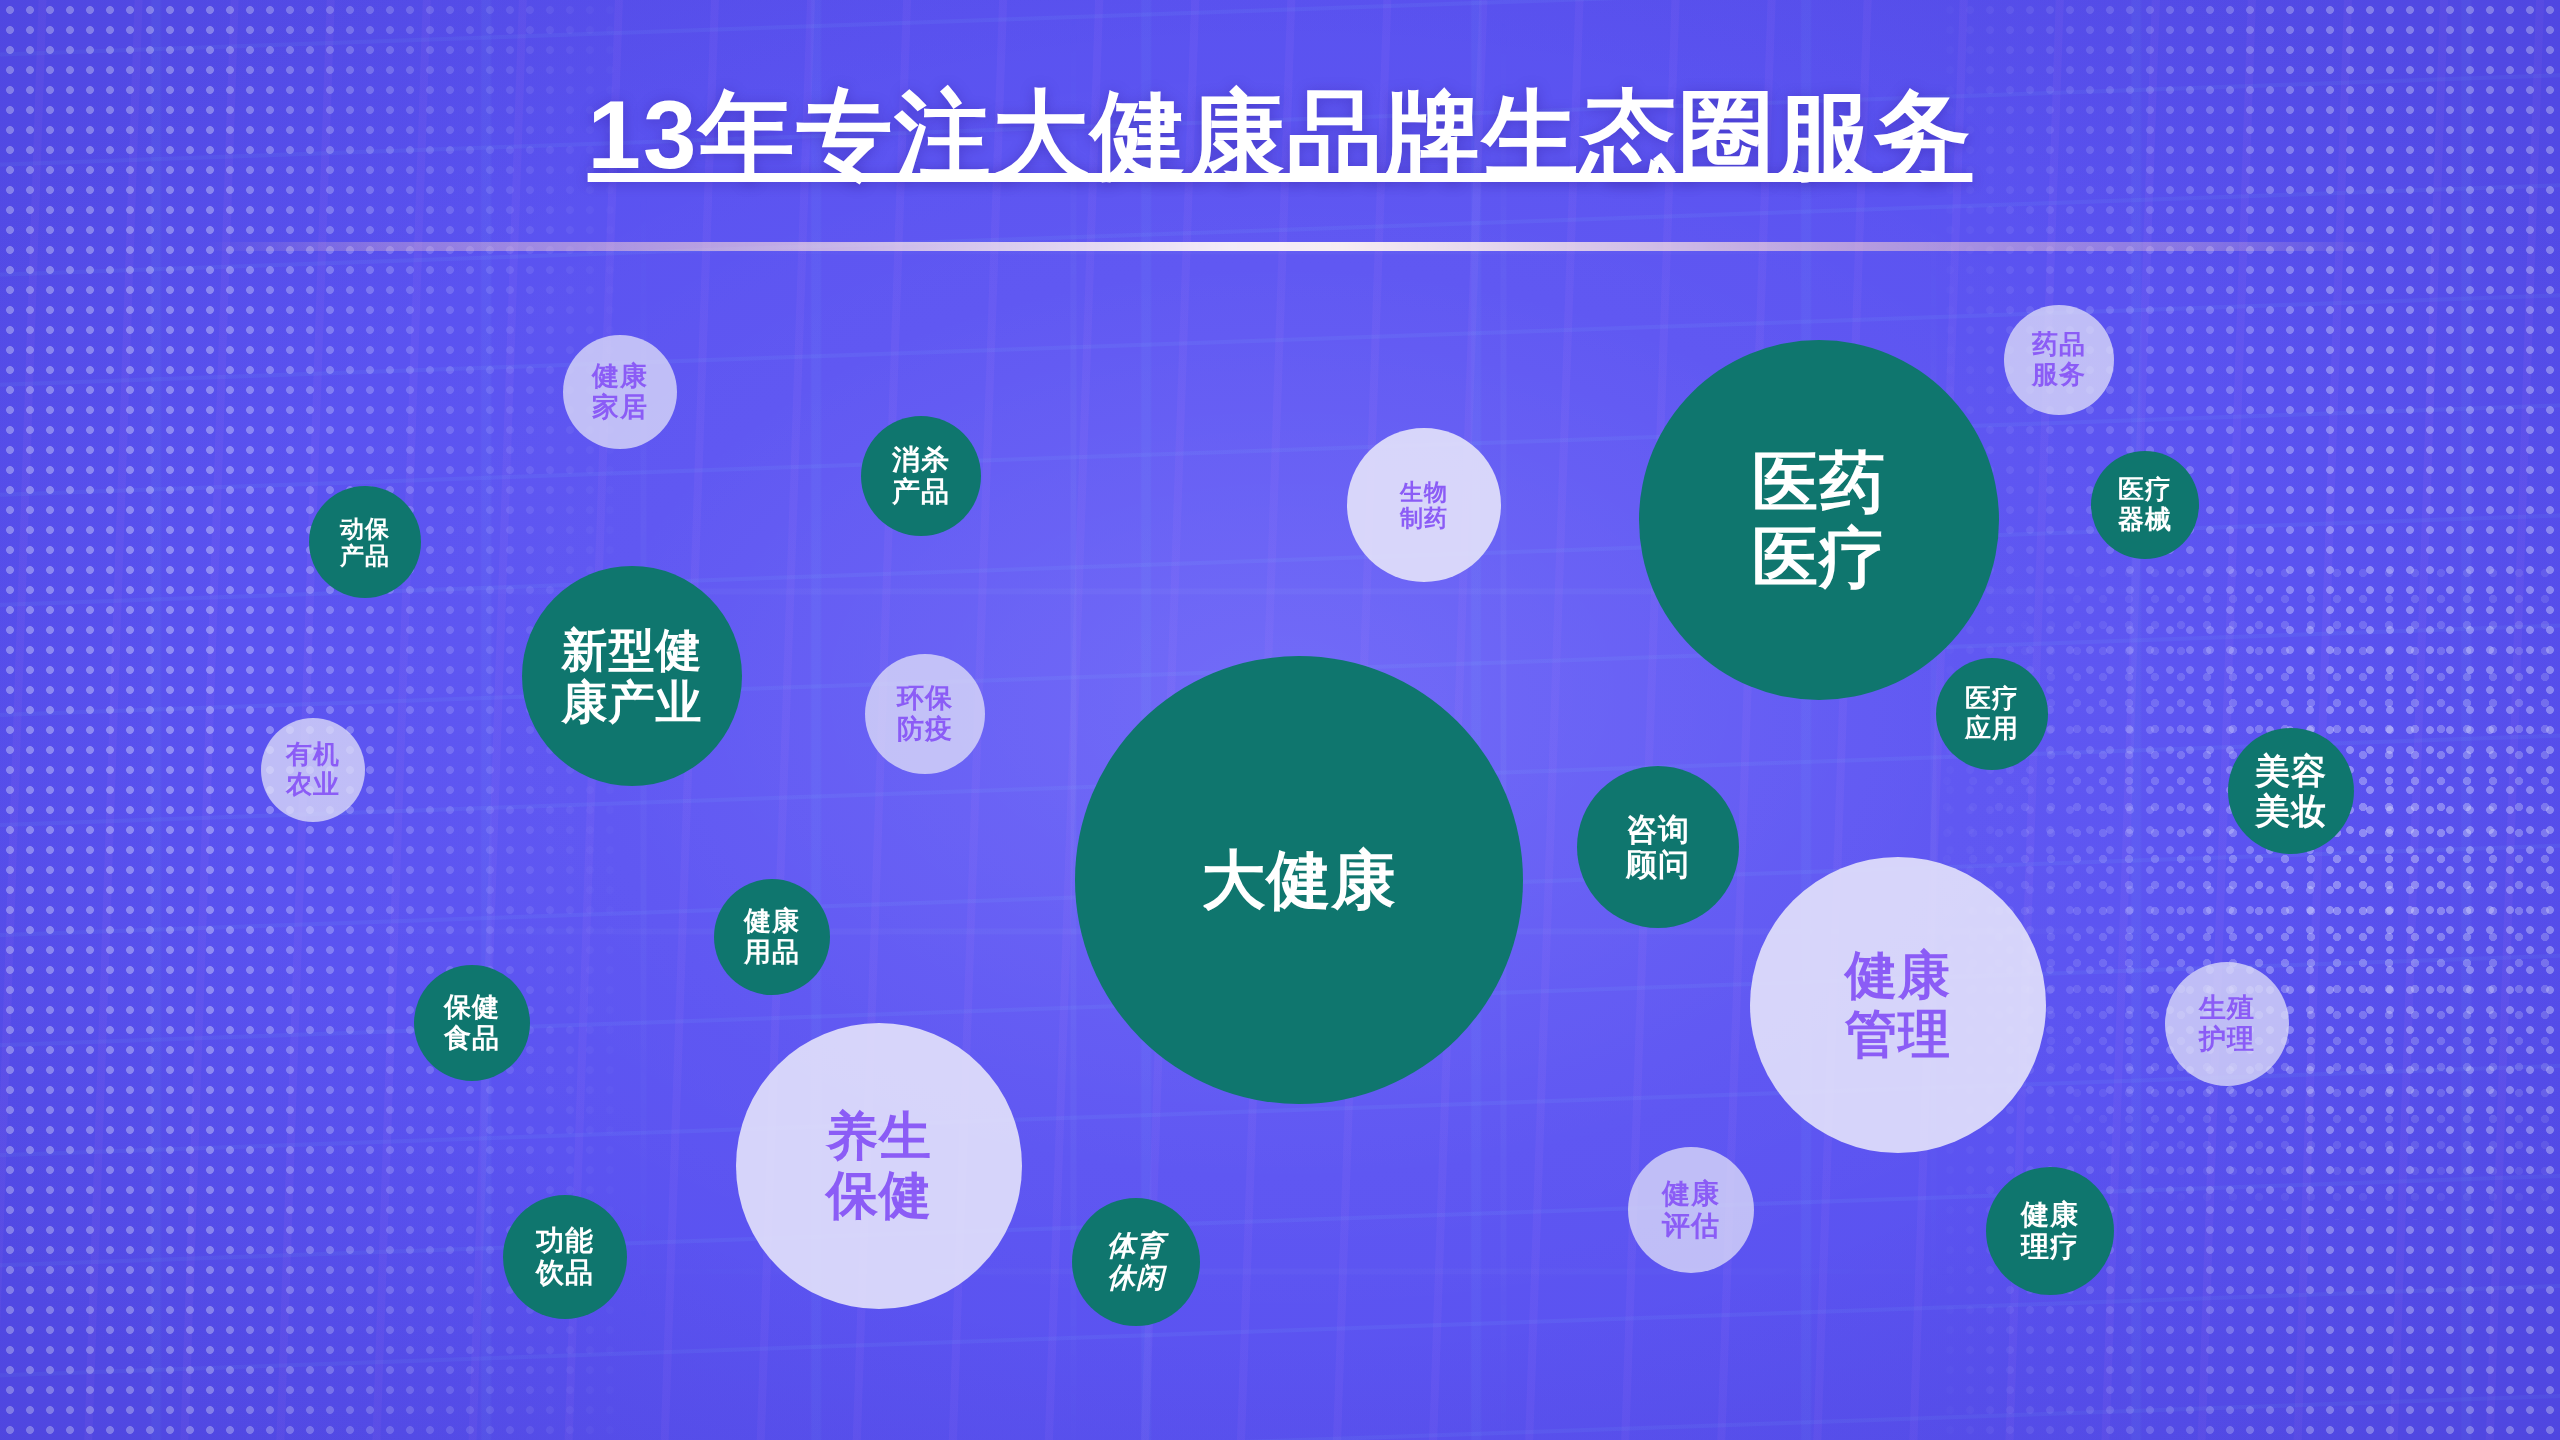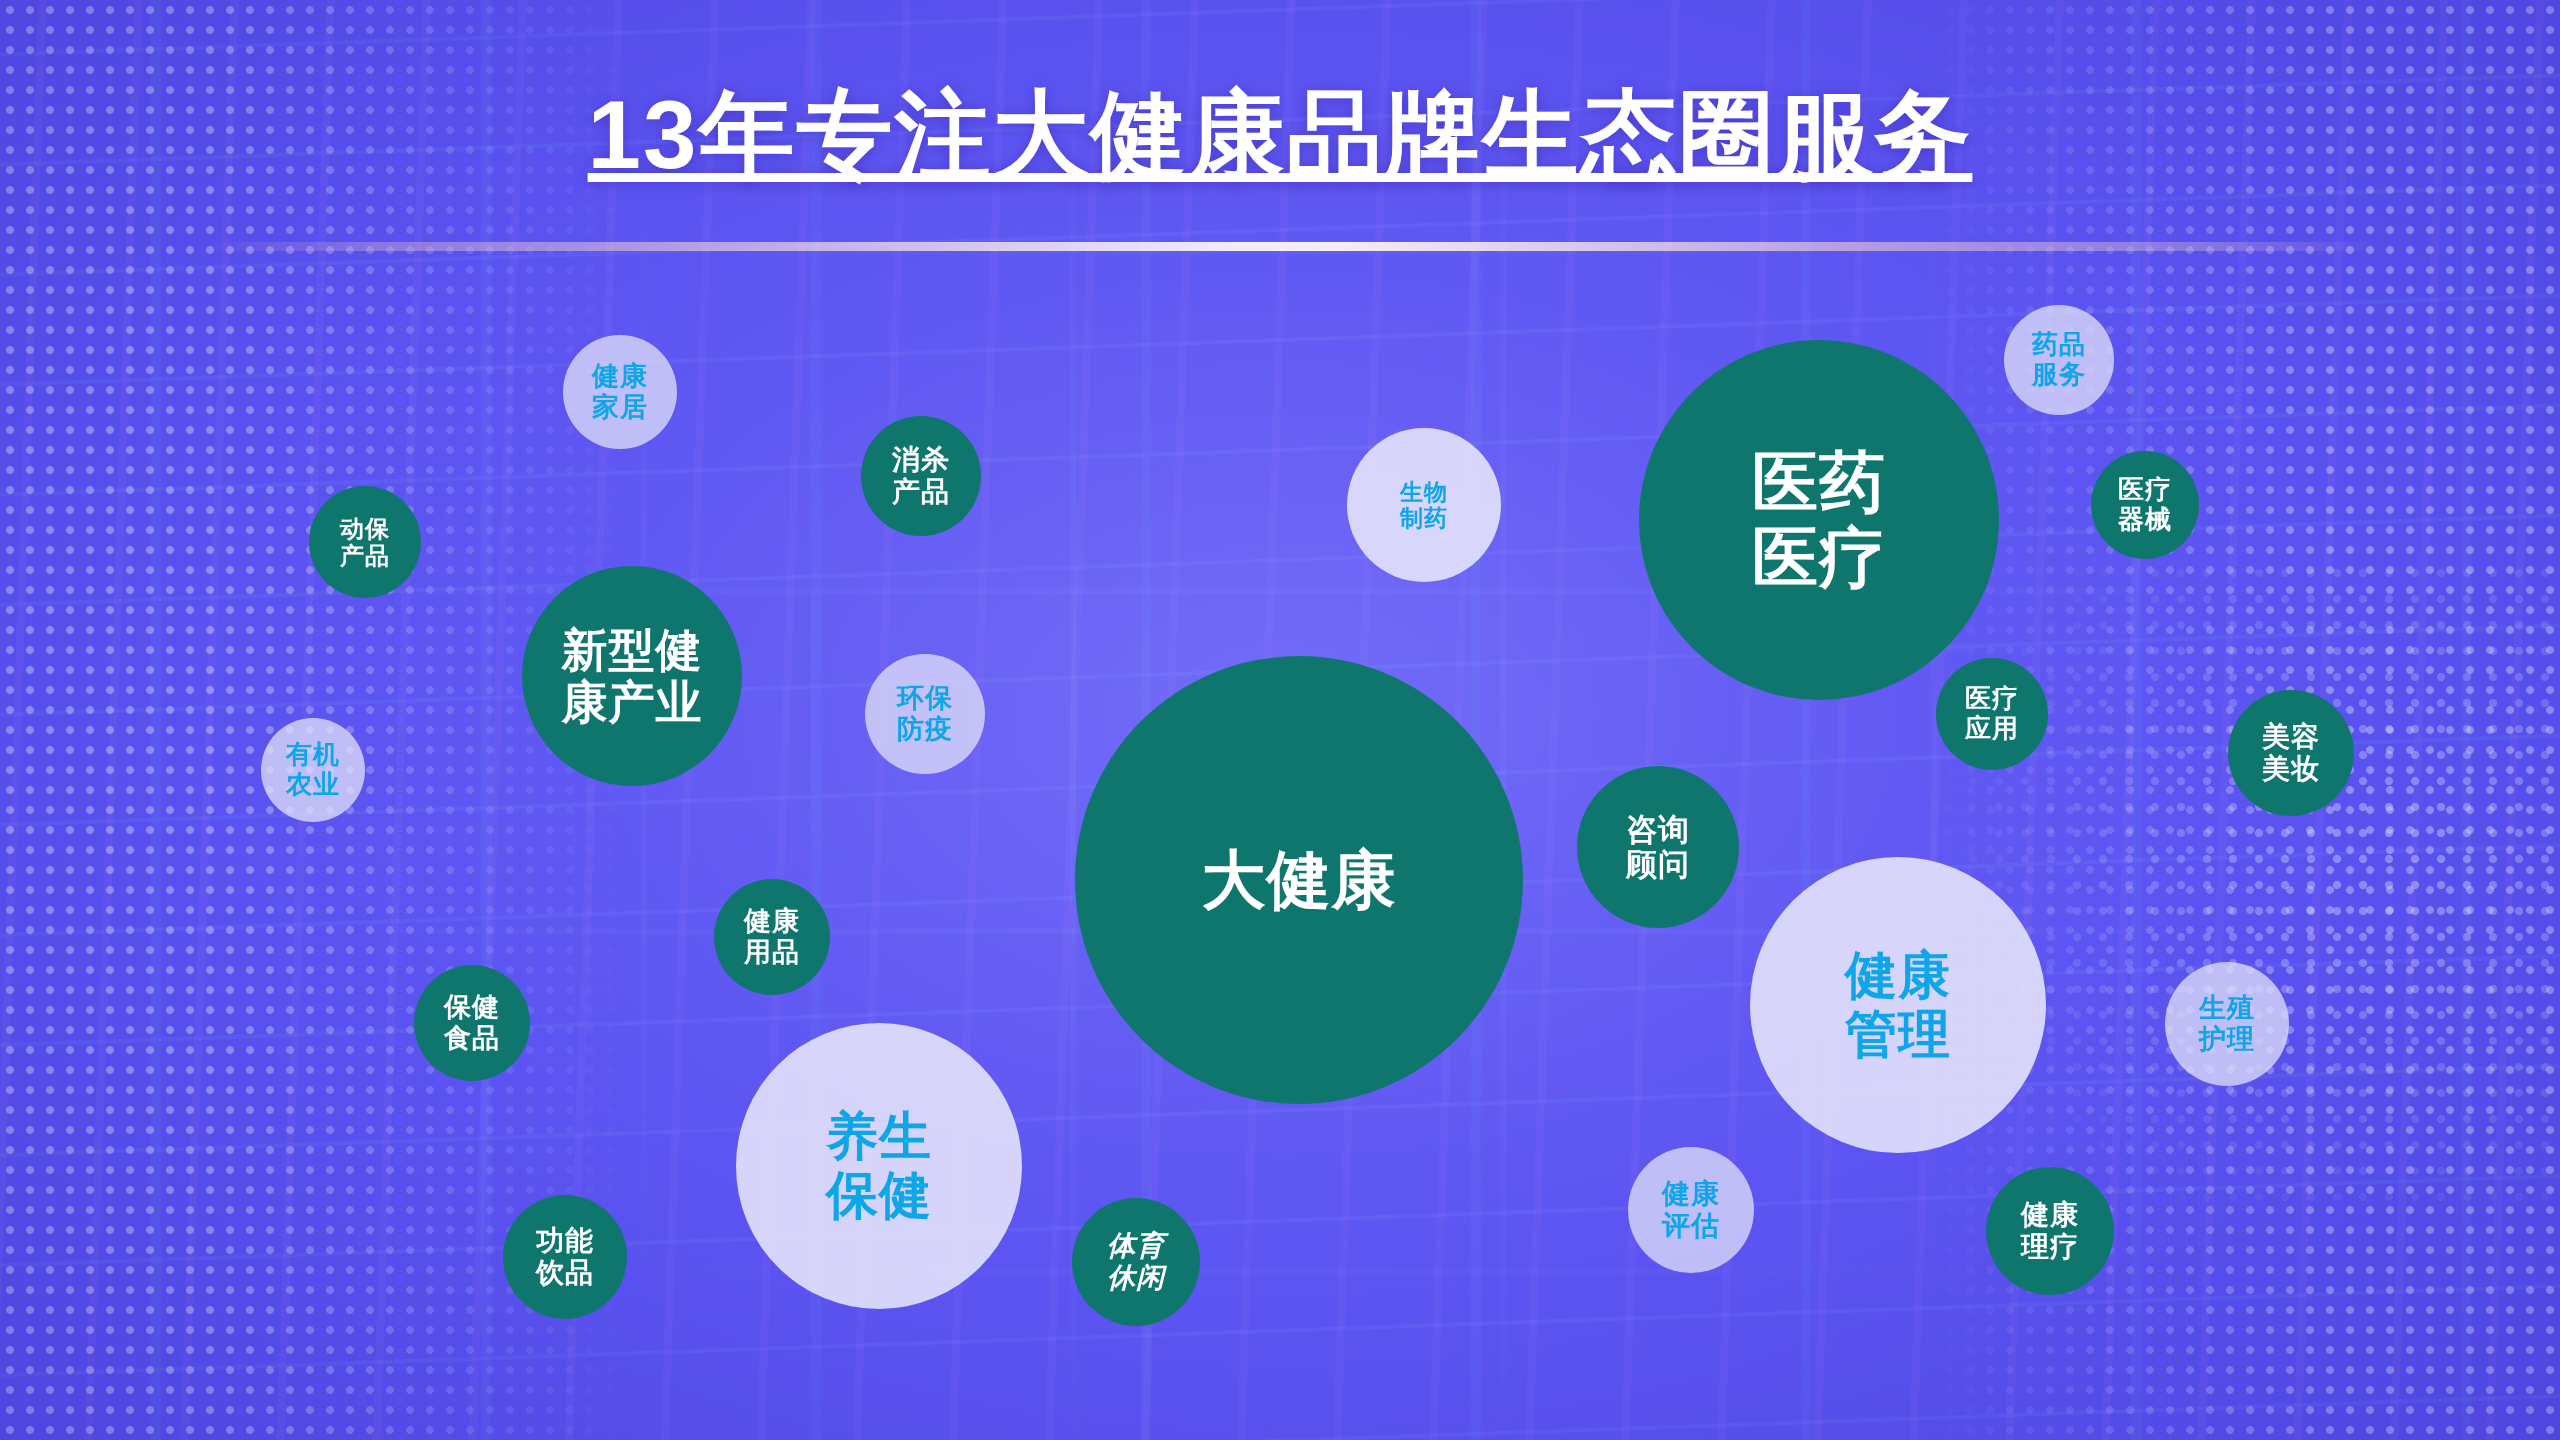--- a/index.html
+++ b/index.html
@@ -128,21 +128,21 @@
     line-height:1.14;
     white-space:pre-line;
     letter-spacing:1px;
   }
   .bubble.orange{
     background:#0f766e;
     color:#ffffff;
   }
   .bubble.white{
     background:rgba(231,230,250,0.88);
-    color:#0ea5e9;
+    color:#8b5cf6;
   }
   .bubble.white.soft{ background:rgba(226,226,248,0.74); }
 </style>
 </head>
 <body>
 
 <div id="stage">
 
   <div class="bg-base"></div>
   <div class="bg-streaks"></div>
@@ -172,21 +172,21 @@
       <div class="bubble white" style="left: 1347px; top: 428px; width: 154px; height: 154px; font-size: 23px;">生物
 制药</div>
       <div class="bubble orange" style="left: 1639px; top: 340px; width: 360px; height: 360px; font-size: 66px;">医药
 医疗</div>
       <div class="bubble white soft" style="left: 2004px; top: 305px; width: 110px; height: 110px; font-size: 26px;">药品
 服务</div>
       <div class="bubble orange" style="left: 2091px; top: 451px; width: 108px; height: 108px; font-size: 26px;">医疗
 器械</div>
       <div class="bubble orange" style="left: 1936px; top: 658px; width: 112px; height: 112px; font-size: 26px;">医疗
 应用</div>
-      <div class="bubble orange" style="left: 2228px; top: 690px; width: 126px; height: 126px; font-size: 28px;">美容
+      <div class="bubble orange" style="left: 2228px; top: 728px; width: 126px; height: 126px; font-size: 35px;">美容
 美妆</div>
       <div class="bubble orange" style="left: 1075px; top: 656px; width: 448px; height: 448px; font-size: 64px;">大健康</div>
       <div class="bubble orange" style="left: 714px; top: 879px; width: 116px; height: 116px; font-size: 27px;">健康
 用品</div>
       <div class="bubble orange" style="left: 1577px; top: 766px; width: 162px; height: 162px; font-size: 31px;">咨询
 顾问</div>
       <div class="bubble white" style="left: 1750px; top: 857px; width: 296px; height: 296px; font-size: 52px;">健康
 管理</div>
       <div class="bubble orange" style="left: 414px; top: 965px; width: 116px; height: 116px; font-size: 27px;">保健
 食品</div>

